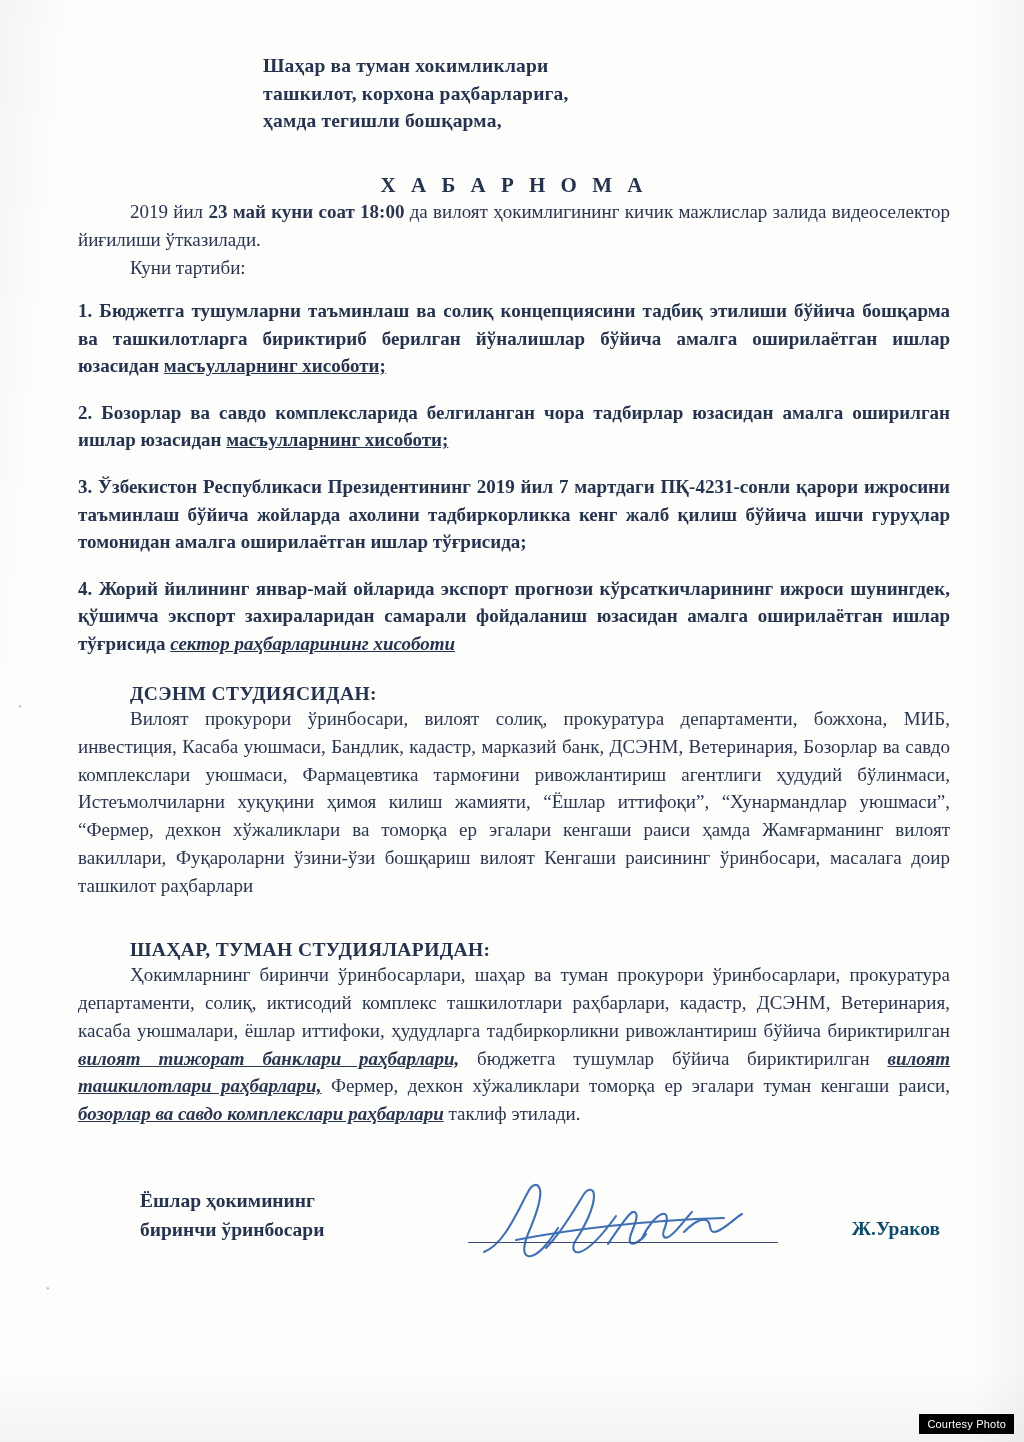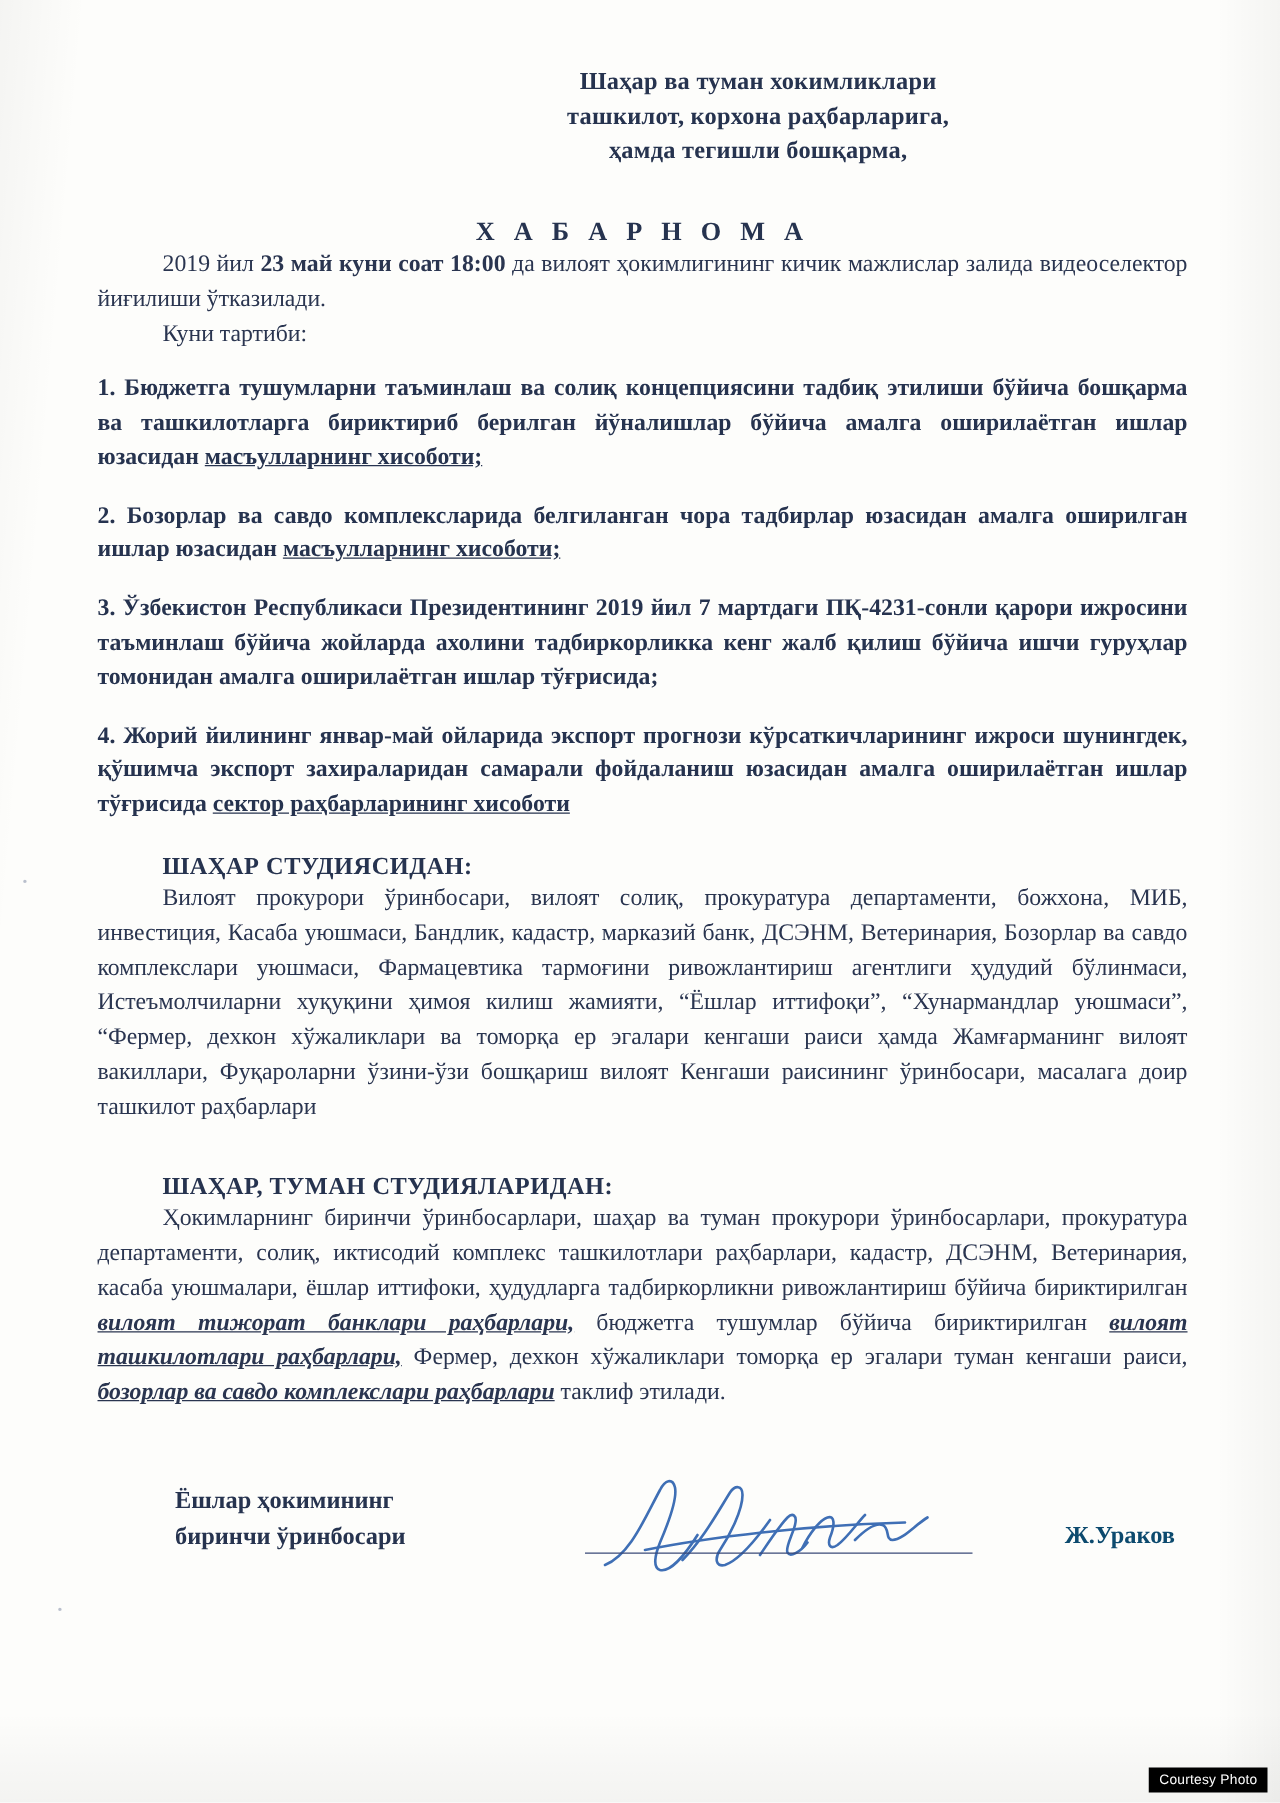--- a/index.html
+++ b/index.html
@@ -31,21 +31,20 @@
       linear-gradient(0deg, rgba(0,0,0,0.04) 0%, rgba(0,0,0,0) 5%);
     pointer-events: none;
   }
   .doc {
     position: absolute;
     left: 78px;
     top: 52px;
     width: 872px;
   }
   .addressee {
-    text-align: center;
     font-weight: bold;
     font-size: 19.5px;
     line-height: 1.42;
     letter-spacing: 0.2px;
     margin-left: 185px;
     color: #26334f;
   }
   .addressee .note {
     font-weight: normal;
     font-style: italic;
@@ -80,20 +79,21 @@
     margin-top: 16px;
     font-weight: bold;
     font-size: 19px;
     line-height: 1.45;
     text-align: justify;
     color: #26334f;
   }
   .item.tight { margin-top: 12px; }
   .u { text-decoration: underline; }
   .ital-u {
+    font-style: italic;
     text-decoration: underline;
   }
   .section-head {
     font-weight: bold;
     font-size: 20px;
     letter-spacing: 0.6px;
     margin-top: 26px;
     padding-left: 52px;
     color: #26334f;
   }
@@ -192,21 +192,21 @@
 
     <p class="item"><span>1. Бюджетга тушумларни таъминлаш ва солиқ концепциясини тадбиқ этилиши бўйича бошқарма ва ташкилотларга бириктириб берилган йўналишлар бўйича амалга оширилаётган ишлар юзасидан </span><span class="u">масъулларнинг хисоботи;</span></p>
 
     <p class="item"><span>2. Бозорлар ва савдо комплексларида белгиланган чора тадбирлар юзасидан амалга оширилган ишлар юзасидан </span><span class="u">масъулларнинг хисоботи;</span></p>
 
     <p class="item"><span>3. Ўзбекистон Республикаси Президентининг 2019 йил 7 мартдаги ПҚ-4231-сонли қарори ижросини таъминлаш бўйича жойларда ахолини тадбиркорликка кенг жалб қилиш бўйича ишчи гуруҳлар томонидан амалга оширилаётган ишлар тўғрисида;</span></p>
 
     <p class="item tight"><span>4. Жорий йилининг январ-май ойларида экспорт прогнози кўрсаткичларининг ижроси шунингдек, қўшимча экспорт захираларидан самарали фойдаланиш юзасидан амалга оширилаётган ишлар тўғрисида </span><span class="ital-u">сектор раҳбарларининг хисоботи</span></p>
 
 
-    <div class="sub-head">ШАҲАР СТУДИЯСИДАН:</div>
+    <div class="sub-head">ДСЭНМ СТУДИЯСИДАН:</div>
 
     <p class="body para">Вилоят прокурори ўринбосари, вилоят солиқ, прокуратура департаменти, божхона, МИБ, инвестиция, Касаба уюшмаси, Бандлик, кадастр, марказий банк, ДСЭНМ, Ветеринария, Бозорлар ва савдо комплекслари уюшмаси, Фармацевтика тармоғини ривожлантириш агентлиги ҳудудий бўлинмаси, Истеъмолчиларни хуқуқини ҳимоя килиш жамияти, “Ёшлар иттифоқи”, “Хунармандлар уюшмаси”, “Фермер, дехкон хўжаликлари ва томорқа ер эгалари кенгаши раиси ҳамда Жамғарманинг вилоят вакиллари, Фуқароларни ўзини-ўзи бошқариш вилоят Кенгаши раисининг ўринбосари, масалага доир ташкилот раҳбарлари</p>
 
     <div class="sub-head2">ШАҲАР, ТУМАН СТУДИЯЛАРИДАН:</div>
 
     <p class="body para"><span>Ҳокимларнинг биринчи ўринбосарлари, шаҳар ва туман прокурори ўринбосарлари, прокуратура департаменти, солиқ, иктисодий комплекс ташкилотлари раҳбарлари, кадастр, ДСЭНМ, Ветеринария, касаба уюшмалари, ёшлар иттифоки, ҳудудларга тадбиркорликни ривожлантириш бўйича бириктирилган </span><span class="bu">вилоят тижорат банклари раҳбарлари,</span><span> бюджетга тушумлар бўйича бириктирилган </span><span class="bu">вилоят ташкилотлари раҳбарлари,</span><span> Фермер, дехкон хўжаликлари томорқа ер эгалари туман кенгаши раиси, </span><span class="bu">бозорлар ва савдо комплекслари раҳбарлари</span><span> таклиф этилади.</span></p>
 
     <div class="signature">
       <div class="sig-left">
         <div>Ёшлар ҳокимининг</div>

